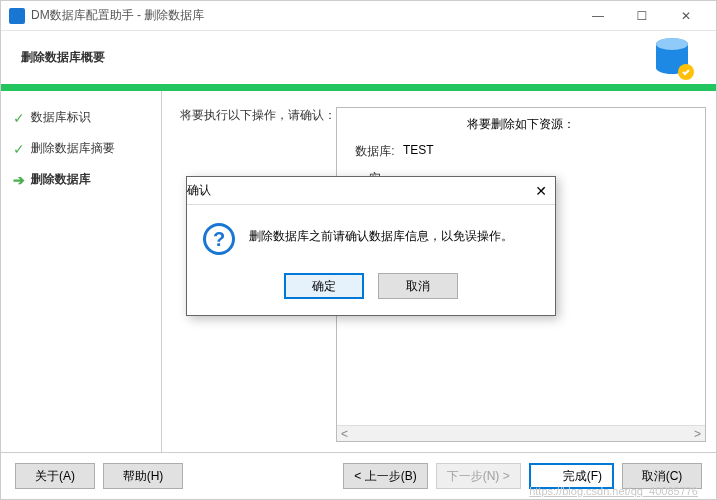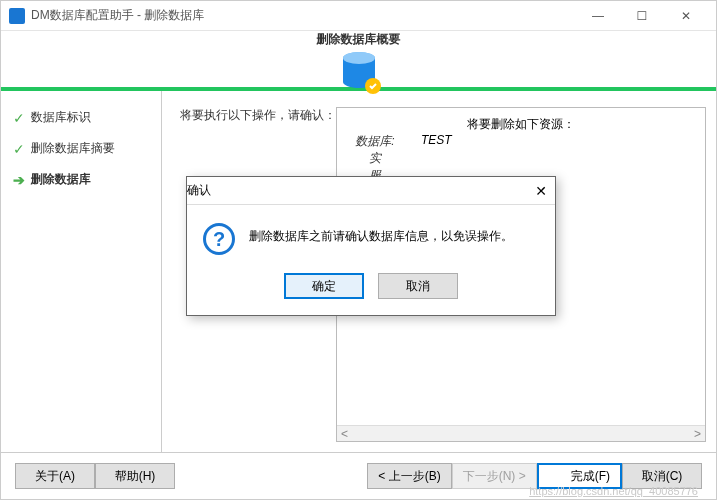--- a/index.html
+++ b/index.html
@@ -4,40 +4,40 @@
 <style>
   * { box-sizing: border-box; font-family: "Microsoft YaHei", "Segoe UI", sans-serif; font-size: 12px; }
   body { margin: 0; background: #fff; width: 717px; height: 500px; overflow: hidden; }
   .window { width: 717px; height: 500px; display: flex; flex-direction: column; border: 1px solid #ccc; background: #fff; position: relative; }
   .titlebar { height: 30px; display: flex; align-items: center; padding: 0 8px; border-bottom: 1px solid #e5e5e5; color: #555; }
   .titlebar .ico { width: 16px; height: 16px; margin-right: 6px; background: #1976d2; border-radius: 2px; position: relative; }
   .titlebar .title { flex: 1; }
   .win-controls { display: flex; gap: 0; }
   .win-controls div { width: 44px; height: 28px; display: flex; align-items: center; justify-content: center; color: #555; }
 
-  .banner { height: 60px; display: flex; align-items: center; padding: 0 20px; border-bottom: 4px solid #22c55e; justify-content: space-between; flex-direction: column; }
+  .banner { height: 60px; display: flex; align-items: center; padding: 0 20px; border-bottom: 7px solid #22c55e; justify-content: space-between; }
   .banner-title { font-weight: bold; color: #333; }
   .db-icon { width: 48px; height: 48px; position: relative; }
 
   .body { flex: 1; display: flex; min-height: 0; }
   .sidebar { width: 160px; padding: 18px 12px; }
   .sb-item { display: flex; align-items: center; gap: 6px; margin-bottom: 14px; color: #333; }
   .sb-item.active { font-weight: bold; }
   .check { color: #4caf50; font-size: 14px; }
   .arrow { color: #4caf50; font-size: 14px; font-weight: bold; }
 
   .main { flex: 1; border-left: 1px solid #ccc; padding: 16px 10px 10px 18px; display: flex; flex-direction: row; }
   .prompt { margin-bottom: 10px; color: #333; }
   .inset { flex: 1; border: 1px solid #bbb; position: relative; padding: 8px 10px; overflow: hidden; text-align: center; }
-  .inset .row { display: flex; gap: 18px; margin: 0 0; font-style: italic; }
+  .inset .row { display: flex; margin: 10px 0; }
   .inset .lbl { min-width: 56px; color: #333; }
   .inset-scroll-h { position: absolute; left: 0; right: 0; bottom: 0; height: 16px; background: #f1f1f1; border-top: 1px solid #ddd; display:flex; align-items:center; justify-content: space-between; color:#888;}
   .inset-scroll-h span{ padding:0 4px;}
 
-  .footer { border-top: 1px solid #ccc; padding: 10px 14px; display: flex; align-items: center; }
+  .footer { border-top: 1px solid #ccc; padding: 10px 14px; display: flex; align-items: center; gap: 8px; }
   .footer .spacer { flex: 1; }
   .btn { min-width: 80px; height: 26px; border: 1px solid #adadad; background: #e1e1e1; display: inline-flex; align-items: center; justify-content: center; padding: 0 10px; cursor: pointer; }
   .btn.primary { background: #fff; border: 2px solid #0078d7; padding-left: 32px; }
   .btn.disabled { color: #a0a0a0; border-color: #cfcfcf; background: #efefef; cursor: default; }
 
   
   .modal { position: absolute; left: 185px; top: 175px; width: 370px; background: #fff; border: 1px solid #666; box-shadow: 3px 3px 10px rgba(0,0,0,0.25); }
   .modal-title { height: 28px; display: flex; align-items: center; padding: 0 0; border-bottom: 1px solid #ddd; }
   .modal-title .t { flex: 1; }
   .modal-title .x { width: 28px; text-align: center; font-size: 14px; cursor: pointer; }

